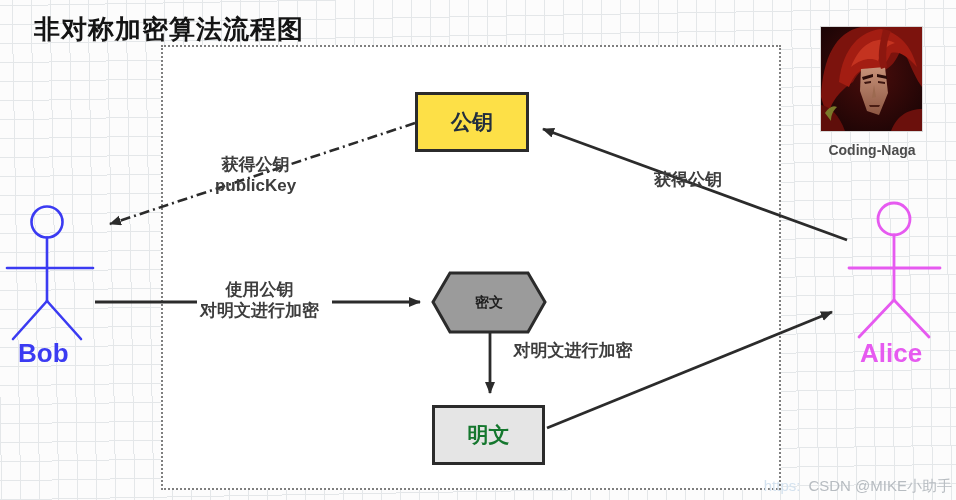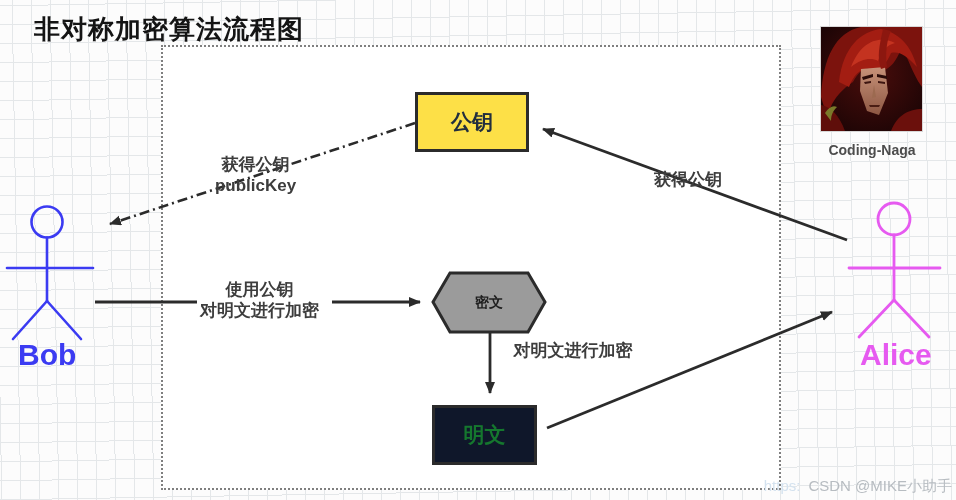--- a/index.html
+++ b/index.html
@@ -27,29 +27,29 @@
     border:2px dotted #7f7f7f;
     background:#ffffff;
     z-index:1;
   }
   .arrows{ position:absolute; left:0; top:0; width:956px; height:500px; z-index:3; pointer-events:none; }
   .node{
     position:absolute; box-sizing:border-box; display:flex; align-items:center; justify-content:center;
     border:3px solid #2b2b2b; font-weight:bold; font-size:21px; z-index:4;
   }
   .node-public{ left:415px; top:92px; width:114px; height:60px; background:#fde047; color:#222e3e; }
-  .node-plain { left:432px; top:405px; width:105px; height:60px; background:#0f172a; color:#15772e; }
+  .node-plain { left:432px; top:405px; width:113px; height:60px; background:#e5e5e5; color:#15772e; }
   .hex-wrap{ position:absolute; left:431px; top:271px; width:116px; height:63px; z-index:4; }
   .hex-label{
     position:absolute; left:0; top:0; width:100%; height:100%;
     display:flex; align-items:center; justify-content:center;
     font-weight:bold; font-size:14px; color:#1e1e1e;
   }
   .actor{ position:absolute; z-index:4; }
-  .actor-name{ position:absolute; font-size:30px; font-weight:bold; z-index:4; }
+  .actor-name{ position:absolute; font-size:26px; font-weight:bold; z-index:4; }
   .bob-name{ left:18px; top:338px; color:#3b3bf2; }
   .alice-name{ left:860px; top:338px; color:#e65af0; }
   .lbl{
     position:absolute; font-weight:bold; font-size:17px; color:#3d3d3d;
     text-align:center; line-height:21px; z-index:5; white-space:nowrap;
   }
   .lbl-obtain { left:178px; top:154px; width:155px; }
   .lbl-publish{ left:628px; top:169px; width:120px; }
   .lbl-encrypt{ left:172px; top:279px; width:175px; }
   .lbl-decrypt{ left:478px; top:340px; width:190px; }

